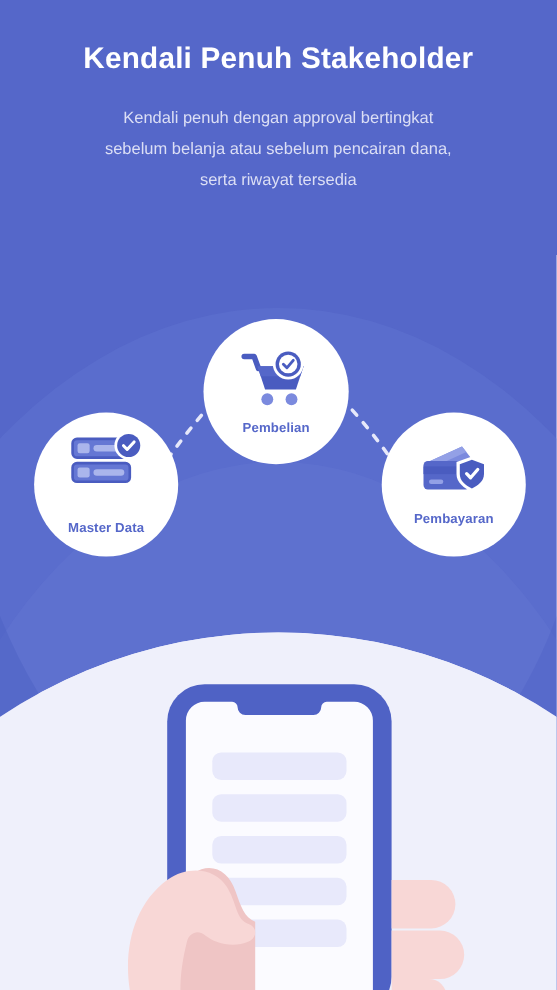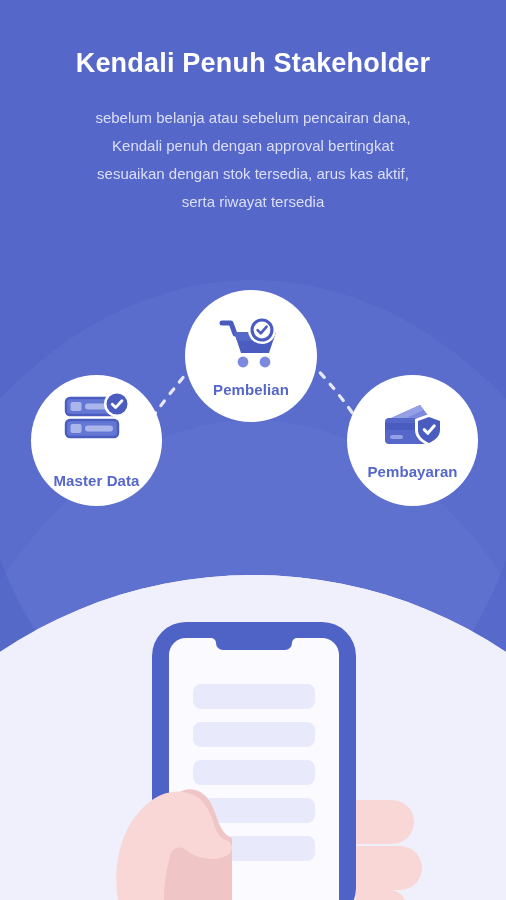--- a/index.html
+++ b/index.html
@@ -26,21 +26,21 @@
   }
 
   
   .header {
     position: absolute;
     top: 0;
     left: 0;
     width: 506px;
     z-index: 20;
     text-align: center;
-    padding-top: 46px;
+    padding-top: 36px;
     box-sizing: border-box;
   }
   .title {
     margin: 0;
     color: #ffffff;
     font-size: 27px;
     font-weight: bold;
     letter-spacing: 0.2px;
     line-height: 34px;
   }
@@ -87,21 +87,21 @@
     width: 131px;
     height: 131px;
   }
   .node-icon {
     display: block;
     line-height: 0;
   }
   .node-label {
     margin-top: 9px;
     color: #5567c9;
-    font-size: 15px;
+    font-size: 12px;
     font-weight: bold;
     letter-spacing: 0.1px;
     white-space: nowrap;
   }
   .node-center .node-label { margin-top: 10px; }
 
   
   .connectors {
     position: absolute;
     inset: 0;
@@ -132,23 +132,22 @@
     <circle cx="253" cy="1030" r="455" fill="#eff0fb"></circle>
 
     <path d="M0 560 C 40 660, 110 740, 210 800 L 0 900 Z" fill="#4f62c5" opacity="0.55"></path>
     <path d="M506 560 C 470 660, 400 740, 300 800 L 506 900 Z" fill="#4f62c5" opacity="0.45"></path>
     <circle cx="253" cy="1030" r="455" fill="#eff0fb"></circle>
   </svg>
 
   <div class="header">
     <h1 class="title">Kendali Penuh Stakeholder</h1>
     <div class="subtitle">
+      <span class="sline">Kendali penuh dengan approval bertingkat</span>
       <span class="sline">sebelum belanja atau sebelum pencairan dana,</span>
-      <span class="sline">Kendali penuh dengan approval bertingkat</span>
-      <span class="sline">sesuaikan dengan stok tersedia, arus kas aktif,</span>
       <span class="sline">serta riwayat tersedia</span>
     </div>
   </div>
 
   <svg class="connectors" viewBox="0 0 506 900">
     <path d="M152 418 C 170 392, 188 372, 196 362" fill="none" stroke="#e6e8fa" stroke-width="3.2" stroke-linecap="round" stroke-dasharray="6 9"></path>
     <path d="M310 362 C 320 372, 338 392, 356 418" fill="none" stroke="#e6e8fa" stroke-width="3.2" stroke-linecap="round" stroke-dasharray="6 9"></path>
   </svg>
 
   <div class="node node-center">

